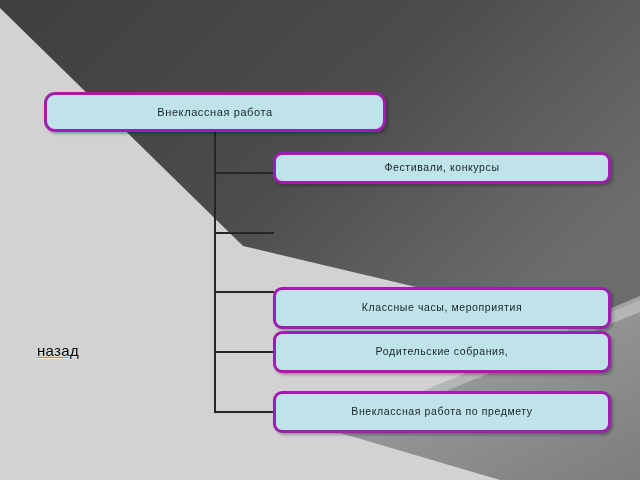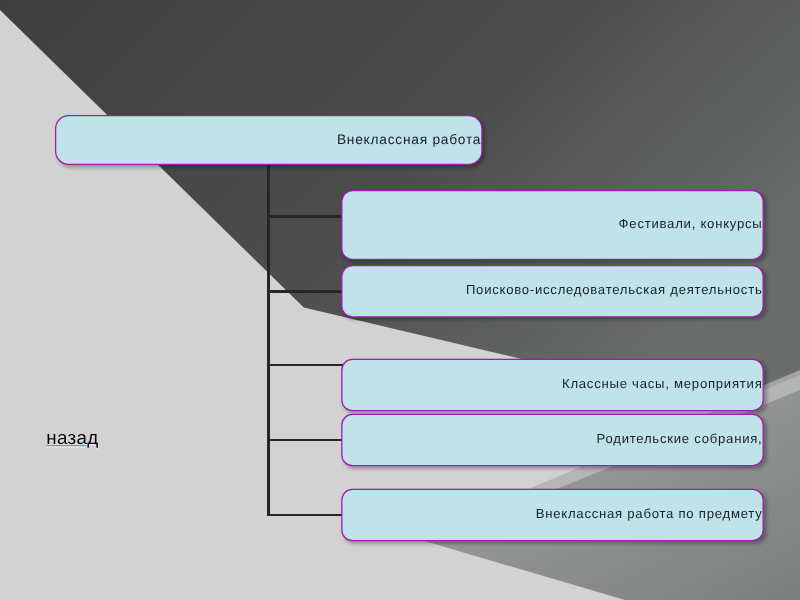--- a/index.html
+++ b/index.html
@@ -31,25 +31,25 @@
     top: 0;
     width: 640px;
     height: 480px;
   }
 
   
   .node {
     position: absolute;
     box-sizing: border-box;
     background: #bfe3e8;
-    border: 1px solid #a21caf;
+    border: 3px solid #a21caf;
     border-radius: 9px;
     display: flex;
     align-items: center;
-    justify-content: flex-end;
+    justify-content: center;
     color: #16232b;
     letter-spacing: .6px;
     text-align: center;
     box-shadow: 2px 2px 3px rgba(0,0,0,.28);
   }
   .node-label {
     display: block;
     white-space: nowrap;
     font-size: 10.5px;
     line-height: 1.1;
@@ -57,21 +57,21 @@
 
   #node-root {
     left: 44px;
     top: 92px;
     width: 342px;
     height: 40px;
     border-radius: 11px;
   }
   #node-root .node-label { font-size: 11px; }
 
-  #node-1 { left: 273px; top: 152px;  width: 338px; height: 56px; }
+  #node-1 { left: 273px; top: 152px;  width: 338px; height: 32px; }
   #node-2 { left: 273px; top: 212px;  width: 338px; height: 42px; }
   #node-3 { left: 273px; top: 287px;  width: 338px; height: 42px; }
   #node-4 { left: 273px; top: 331px;  width: 338px; height: 42px; }
   #node-5 { left: 273px; top: 391px;  width: 338px; height: 42px; }
 
   
   #back-link {
     position: absolute;
     left: 37px;
     top: 342px;
@@ -124,23 +124,20 @@
     </g>
   </svg>
 
   <div class="node" id="node-root">
     <span class="node-label">Внеклассная работа</span>
   </div>
 
   <div class="node" id="node-1">
     <span class="node-label">Фестивали, конкурсы</span>
   </div>
-  <div class="node" id="node-2">
-    <span class="node-label">Поисково-исследовательская деятельность</span>
-  </div>
   <div class="node" id="node-3">
     <span class="node-label">Классные часы, мероприятия</span>
   </div>
   <div class="node" id="node-4">
     <span class="node-label">Родительские собрания,</span>
   </div>
   <div class="node" id="node-5">
     <span class="node-label">Внеклассная работа по предмету</span>
   </div>
 

